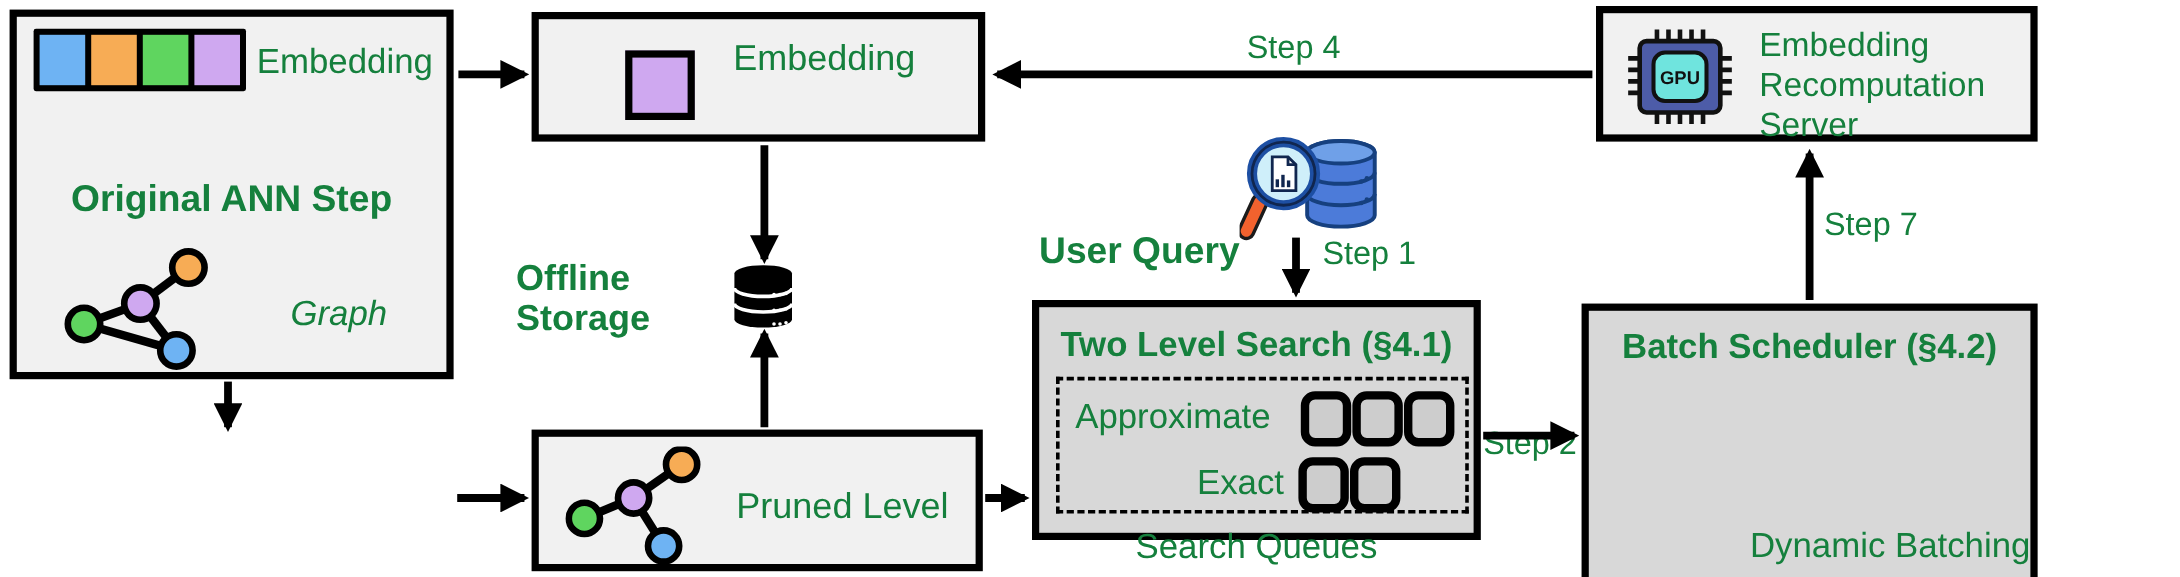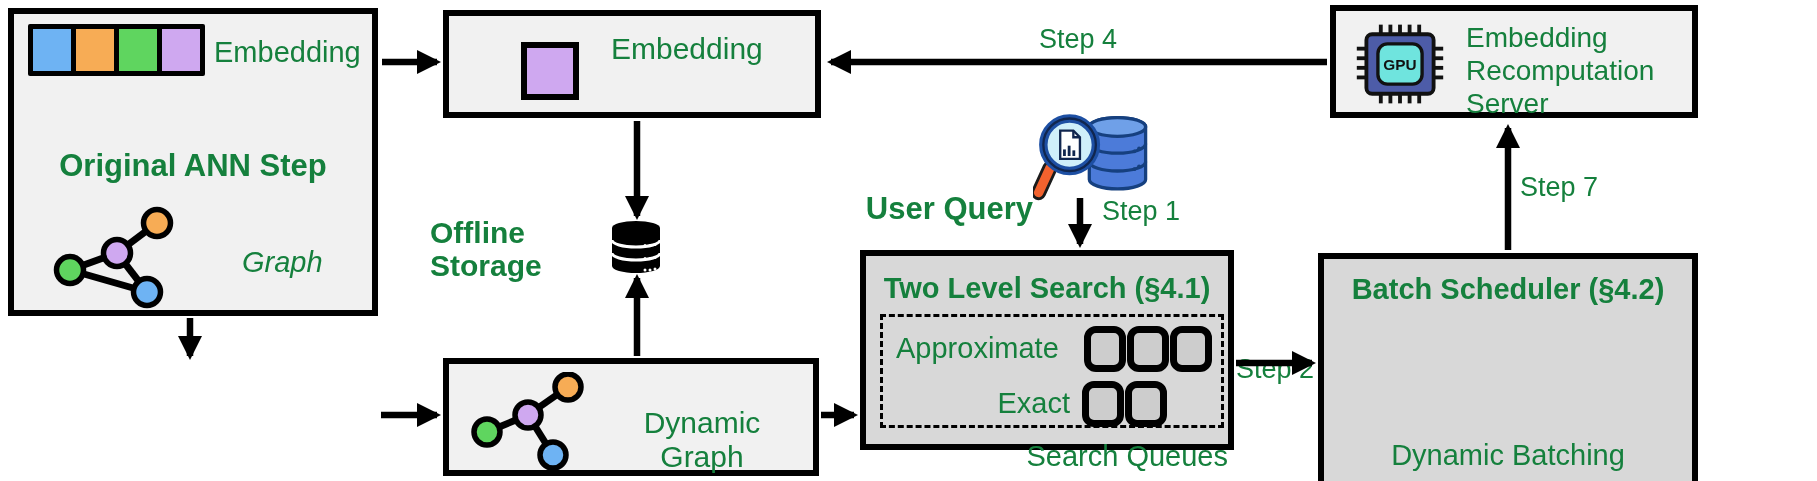--- a/index.html
+++ b/index.html
@@ -45,33 +45,33 @@
 
   
   #tls-box{left:860px;top:250px;width:374px;height:200px;}
   #tls-title{left:0;right:0;top:16px;text-align:center;font-size:29px;}
   #tls-dashed{left:14px;top:58px;width:344px;height:114px;border:3px dashed #000;box-sizing:border-box;position:absolute;}
   #tls-approx-label{left:13px;top:15px;font-size:29px;}
   #tls-exact-label{left:95px;top:70px;width:92px;text-align:right;font-size:29px;}
   .slot{width:42px;height:46px;border:7px solid #000;border-radius:12px;background:#CDCDCD;box-sizing:border-box;}
   #tls-slots1{left:201px;top:9px;display:flex;gap:1px;}
   #tls-slots2{left:199px;top:64px;display:flex;gap:1px;}
-  #tls-caption{left:0;right:0;top:184px;text-align:right;font-size:29px;}
+  #tls-caption{left:0;right:0;top:184px;text-align:center;font-size:29px;}
 
   
   #bs-box{left:1318px;top:253px;width:380px;height:278px;}
   #bs-title{left:0;right:0;top:14px;text-align:center;font-size:29px;}
   #bs-dashed{left:16px;top:54px;width:346px;height:112px;border:3px dashed #000;box-sizing:border-box;position:absolute;}
   #bs-docs{left:30px;top:24px;}
   #bs-b1-label{left:118px;top:18px;width:112px;text-align:right;font-size:29px;}
   #bs-b2-label{left:118px;top:66px;width:112px;text-align:right;font-size:29px;}
   #bs-b1-square{left:239px;top:8px;width:34px;height:34px;border:6px solid #000;}
   #bs-duo{left:241px;top:58px;display:flex;border:6px solid #000;background:#000;gap:4px;}
   .duo-sq{width:35px;height:34px;}
-  #bs-caption{left:0;right:0;top:180px;text-align:center;font-size:29px;}
+  #bs-caption{left:0;right:0;top:180px;text-align:right;font-size:29px;}
 
   
   #server-box{left:1330px;top:5px;width:368px;height:113px;}
   #server-label{left:130px;top:10px;font-size:28px;line-height:33px;}
   #gpu-icon{left:16px;top:10px;}
 
   
   #pruning-box{left:3px;top:361px;width:375px;height:117px;}
   #pruning-label{left:0;right:0;top:18px;text-align:center;font-size:30px;line-height:36px;}
 
@@ -237,21 +237,21 @@
         <line x1="57" y1="43" x2="97" y2="15"></line>
         <line x1="57" y1="43" x2="82" y2="83"></line>
       </g>
       <g stroke="#000" stroke-width="5.5">
         <circle cx="97" cy="15" r="13" fill="#F7AC55"></circle>
         <circle cx="57" cy="43" r="13" fill="#CFA8F0"></circle>
         <circle cx="16" cy="60" r="13" fill="#5FD55F"></circle>
         <circle cx="82" cy="83" r="13" fill="#6EB3F3"></circle>
       </g>
     </svg>
-    <div id="pruned-label" class="abs">Dynamic Graph</div>
+    <div id="pruned-label" class="abs">Pruned Level</div>
   </div>
 
   <svg id="arrow-layer" width="1817" height="481" viewBox="0 0 1817 481">
     <defs>
       <marker id="ah" viewBox="0 0 12 12" refX="10" refY="6" markerWidth="24" markerHeight="24" markerUnits="userSpaceOnUse" orient="auto">
         <path d="M0 0 L12 6 L0 12 Z" fill="#000"></path>
       </marker>
     </defs>
     <g stroke="#000" stroke-width="6.5" fill="none">
       <line x1="382" y1="62" x2="437" y2="62" marker-end="url(#ah)"></line>

